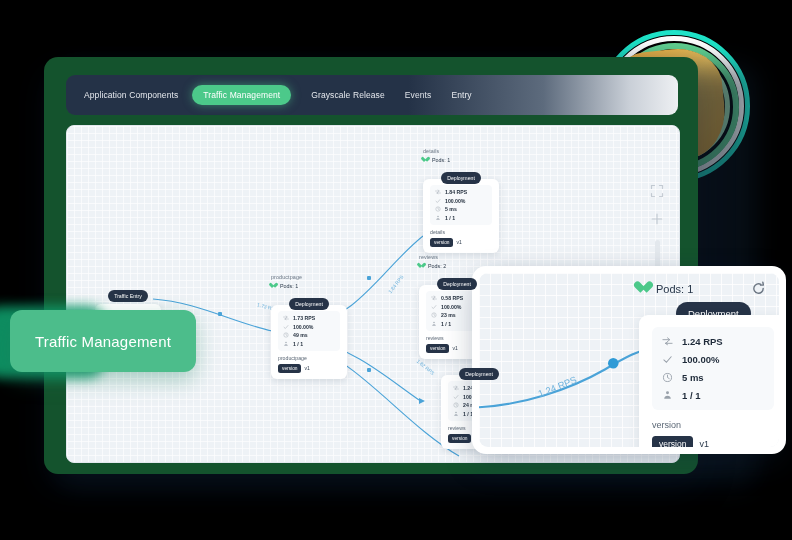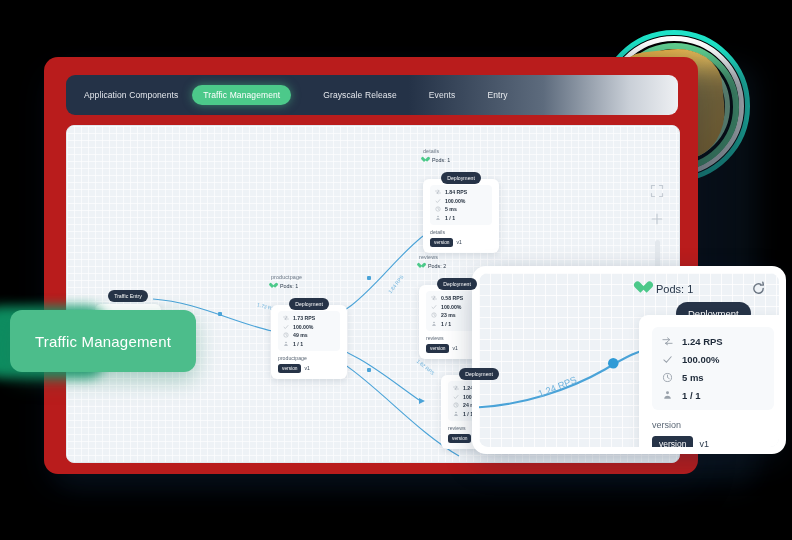--- a/index.html
+++ b/index.html
@@ -24,29 +24,29 @@
           clip-path:polygon(55% 0,100% 0,100% 100%,40% 100%,40% 60%,55% 60%);}
   .blob{position:absolute;left:26px;top:28px;width:110px;height:110px;
         border-radius:34px 46px 40px 50px/40px 38px 50px 44px;
         background:linear-gradient(145deg,#e8a93c 0%,#edc25c 45%,#dfa032 100%);
         transform:rotate(-6deg);}
 
   
   .frame-shadow{position:absolute;left:56px;top:66px;width:700px;height:420px;
         border-radius:18px;background:#0d1b2a;opacity:.55;filter:blur(14px);}
   .frame{position:absolute;left:44px;top:57px;width:654px;height:417px;
-        background:#b91c1c;border-radius:14px;
+        background:#14532d;border-radius:14px;
         box-shadow:0 14px 36px rgba(12,26,45,.28);overflow:hidden;}
 
   
   .navbar{position:absolute;left:22px;top:18px;width:612px;height:40px;
         border-radius:9px;
         background:linear-gradient(90deg,#243247 0%,#243247 56%,#5d6b7d 78%,#c9cfd7 92%,#eef0f3 100%);
         display:flex;align-items:center;}
-  .navitem{font-size:8.5px;color:#e6e9ee;margin-left:32px;white-space:nowrap;letter-spacing:.1px;}
+  .navitem{font-size:8.5px;color:#e6e9ee;margin-left:20px;white-space:nowrap;letter-spacing:.1px;}
   .navitem:first-child{margin-left:18px;}
   .navitem.active{color:#ffffff;background:#4cc98a;border-radius:11px;
         padding:5px 11px;margin-left:14px;
         box-shadow:0 0 10px rgba(76,201,138,.55);}
   .navitem.dim{color:#dfe3e9;}
   .navitem.dim2{color:#e9ecf0;}
 
   
   .canvas{position:absolute;left:22px;top:68px;width:612px;height:336px;
         background:#eef2f6;border-radius:8px;

